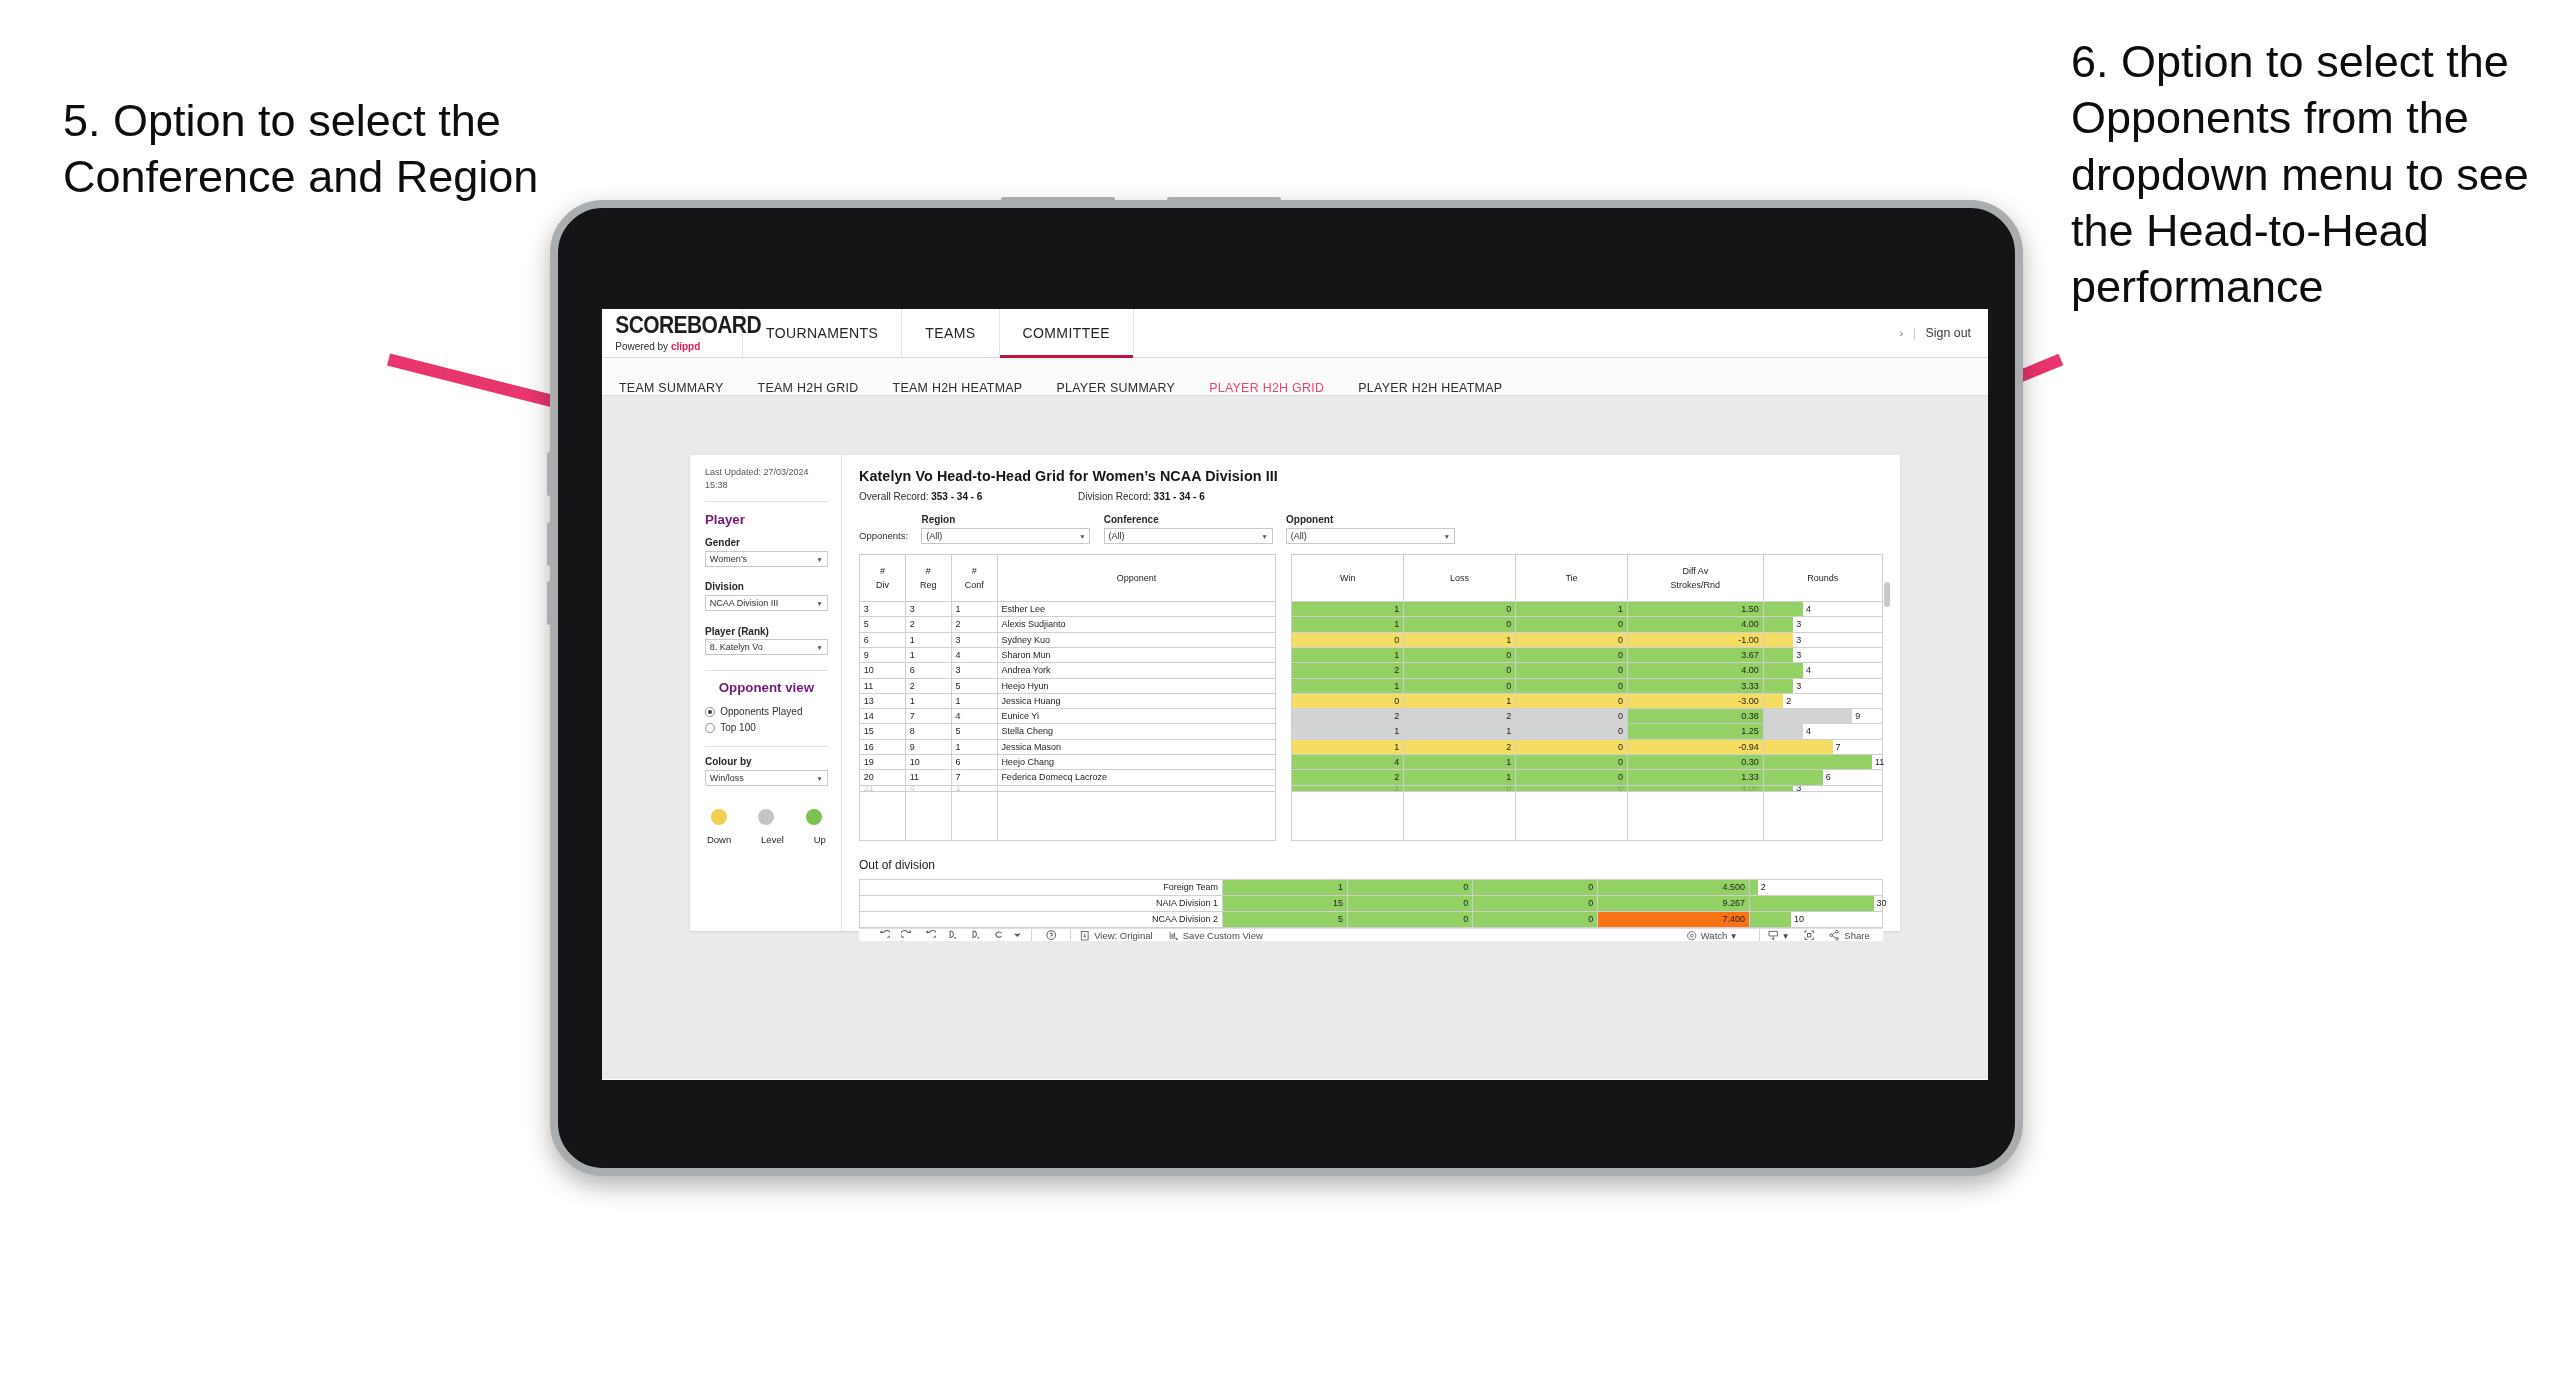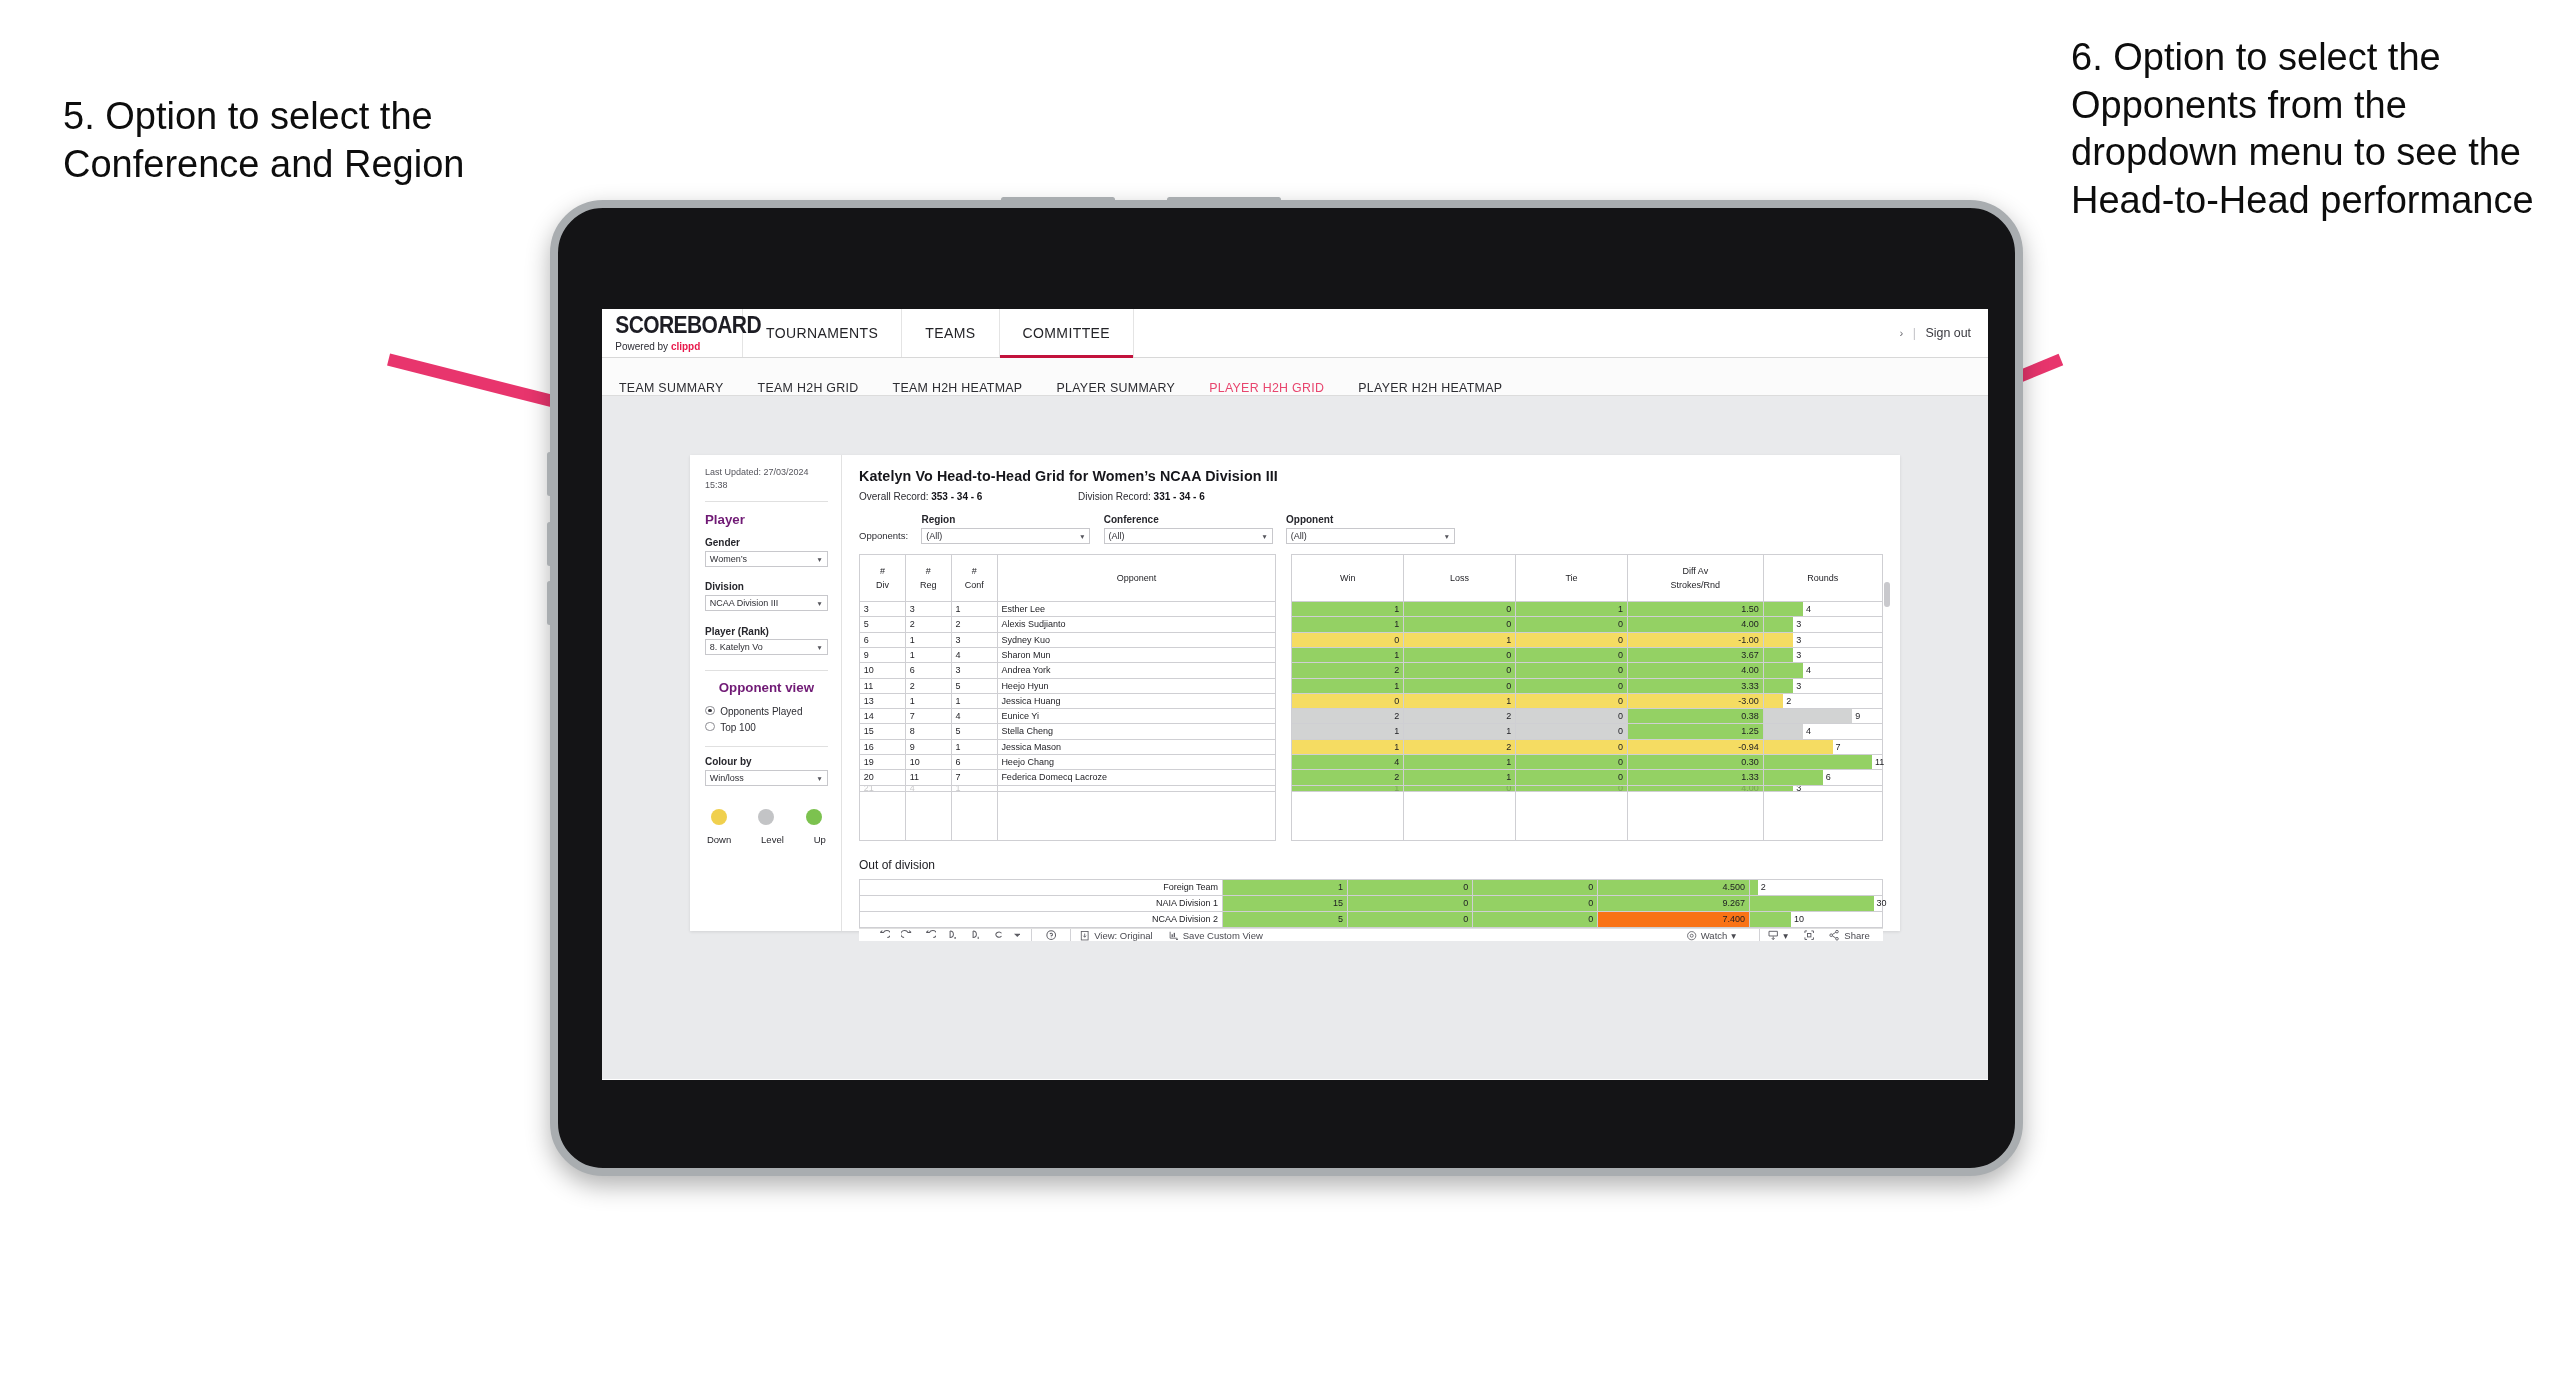--- a/index.html
+++ b/index.html
@@ -8,21 +8,21 @@
     background: #ffffff;
     font-family: "Liberation Sans", sans-serif;
     position: relative;
     overflow: hidden;
   }
 
   
   .annot {
     position: absolute;
     color: #0d0d0d;
-    font-size: 38px;
+    font-size: 45px;
     line-height: 1.25;
     font-family: "Liberation Sans", sans-serif;
   }
   #annot-left  { left: 63px;  top: 93px;  width: 495px; }
   #annot-right { left: 2071px; top: 34px; width: 504px; }
 
   .arrow-svg { position: absolute; left: 0; top: 0; width: 2576px; height: 1386px; pointer-events: none; }
 
   
   #tablet {
@@ -112,21 +112,21 @@
   .side-h { font-size: 13.3px; font-weight: bold; color: #701a75; margin-bottom: 10.5px; }
   .side-h.center { text-align: center; }
   .side-lbl { font-size: 10px; font-weight: bold; color: #26262c; margin-bottom: 2.9px; }
   .side-sel {
     border: 1px solid #c8c8cc; background: #fff; height: 16px;
     display: flex; align-items: center; justify-content: space-between;
     padding: 0 3.8px; font-size: 9px; color: #2e2e34; margin-bottom: 14.3px;
     cursor: pointer;
   }
   .side-sel .car { font-size: 6.7px; color: #55555c; }
-  .radio-row { display: flex; align-items: flex-start; gap: 5.7px; font-size: 10px; color: #2e2e34; margin-bottom: 4.8px; cursor: pointer; }
+  .radio-row { display: flex; align-items: flex-end; gap: 5.7px; font-size: 10px; color: #2e2e34; margin-bottom: 4.8px; cursor: pointer; }
   .rad { width: 9.5px; height: 9.5px; border-radius: 50%; border: 1px solid #8d8d93; display: inline-block; position: relative; background: #fff; flex: none; }
   .rad.on::after { content: ""; position: absolute; left: 1.9px; top: 1.9px; width: 3.8px; height: 3.8px; border-radius: 50%; background: #3a3a40; }
   #legend-dots { display: flex; justify-content: space-between; padding: 0 5.7px; margin-top: 23px; }
   #legend-dots .d { width: 16px; height: 16px; border-radius: 50%; }
   #legend-labels { display: flex; justify-content: space-between; padding: 0 1.9px; margin-top: 8.6px; font-size: 9.5px; color: #26262c; }
 
   
   #main { flex: 1; padding: 13.3px 17px 0 17px; display: flex; flex-direction: column; min-width: 0; }
   #title { font-size: 14.3px; font-weight: bold; color: #16161b; letter-spacing: 0.1px; }
   #records { display: flex; margin-top: 6.7px; font-size: 10px; color: #2c2c32; }

